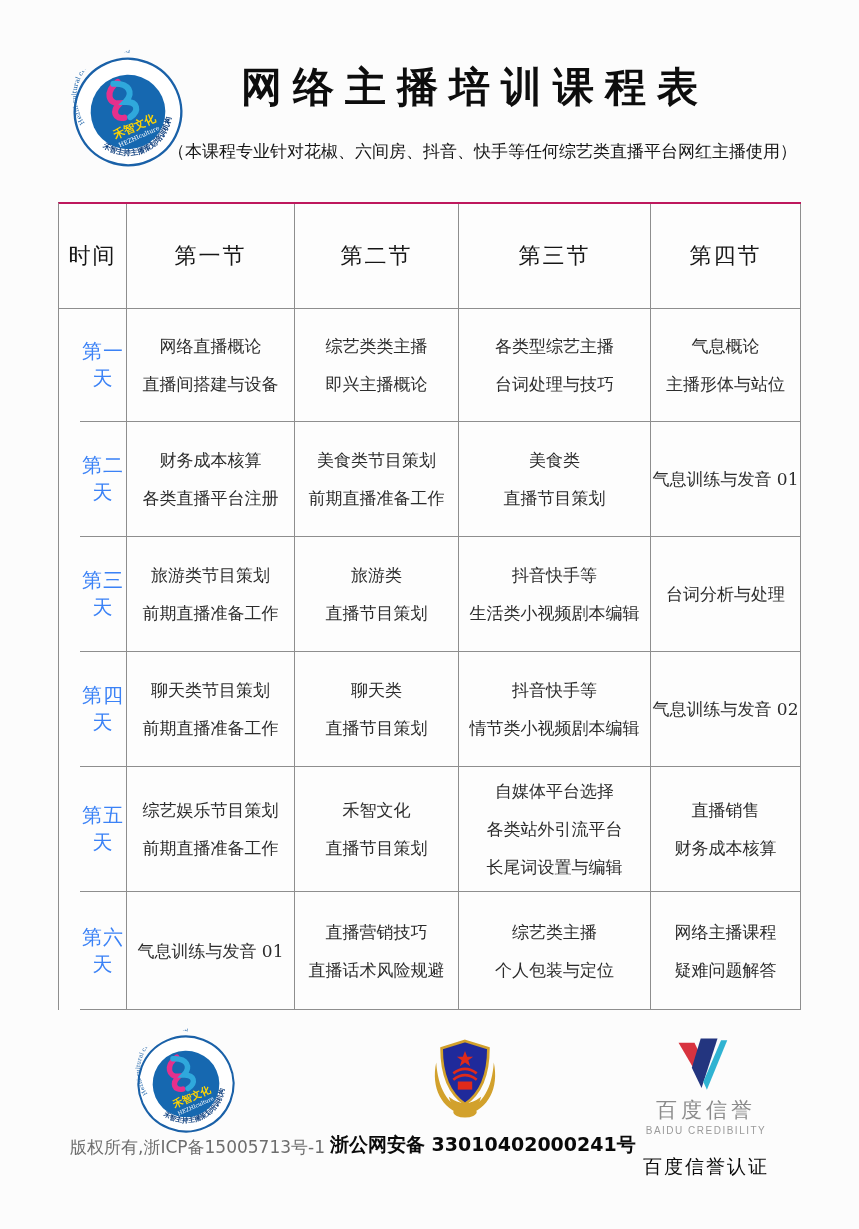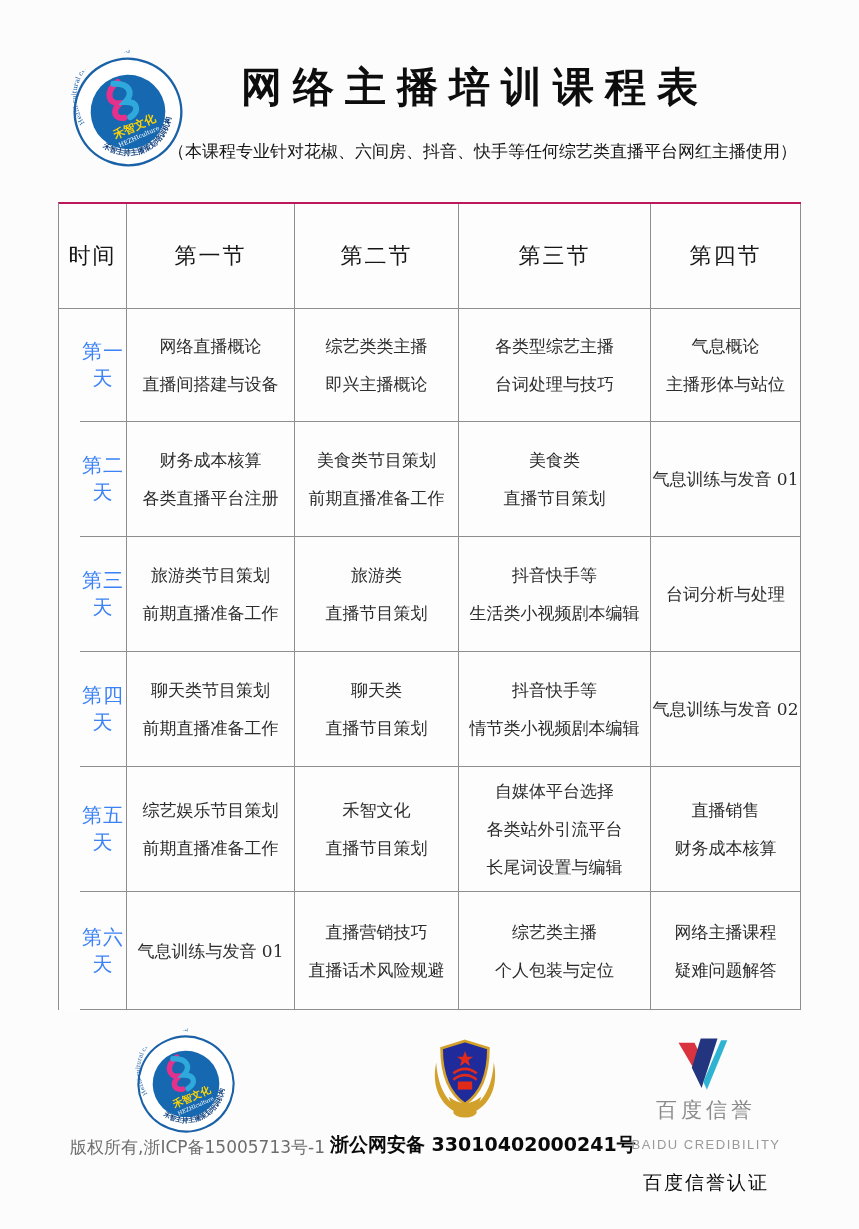--- a/index.html
+++ b/index.html
@@ -52,21 +52,21 @@
   .police-badge svg{width:100%;height:100%;}
   .police-text{
     position:absolute;left:330px;top:1132px;width:270px;text-align:center;
     font-family:"DejaVu Sans","Liberation Sans",sans-serif;
     font-size:19px;font-weight:bold;color:#0a0a0a;white-space:nowrap;
   }
   .baidu-block{position:absolute;left:626px;top:1038px;width:160px;text-align:center;
     font-family:Liberation Sans, sans-serif;}
   .baidu-v{width:62px;height:54px;margin:0 auto;}
   .baidu-cn{font-size:21px;color:#8b8b8b;letter-spacing:4px;margin-top:4px;}
-  .baidu-en{font-size:13px;color:#9a9a9a;letter-spacing:1.5px;margin-top:13px;}
+  .baidu-en{font-size:10px;color:#9a9a9a;letter-spacing:1.5px;margin-top:1px;}
   .baidu-cert{font-size:19px;color:#0a0a0a;letter-spacing:2px;margin-top:18px;}
 </style>
 </head>
 <body>
 
 <div class="page">
 
   <div class="logo-wrap">
     <svg viewBox="0 0 120 120">
       <circle cx="60" cy="60" r="57" fill="#ffffff" stroke="#1a61a8" stroke-width="2.5"></circle>

